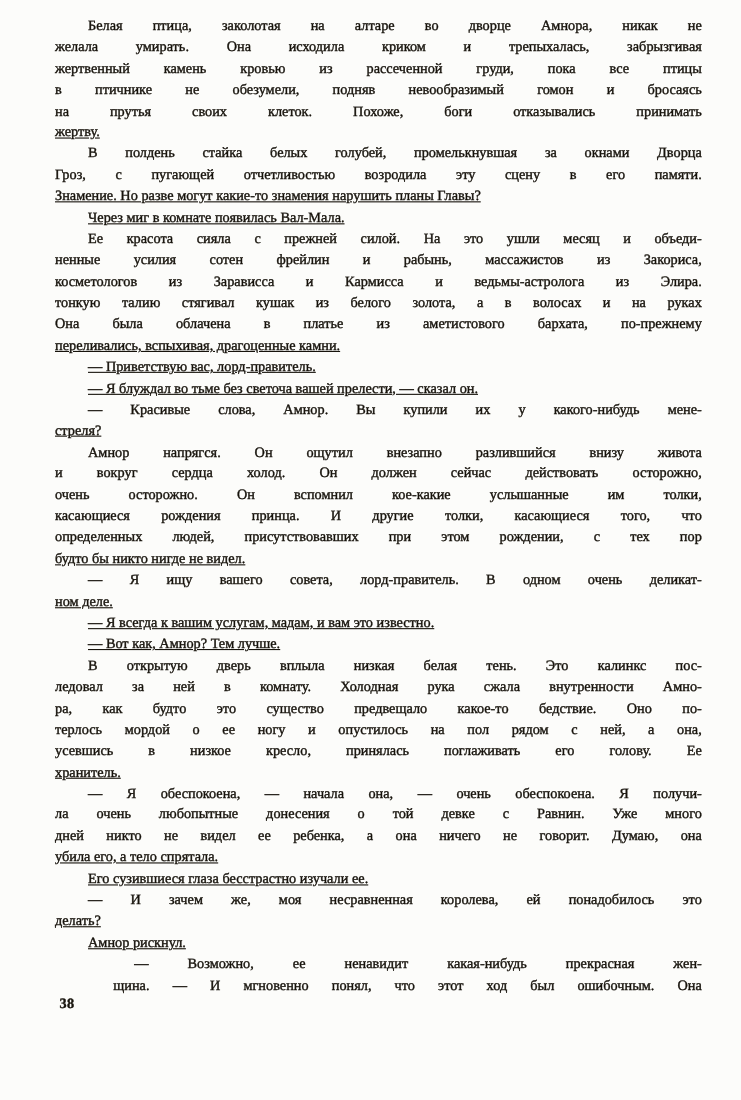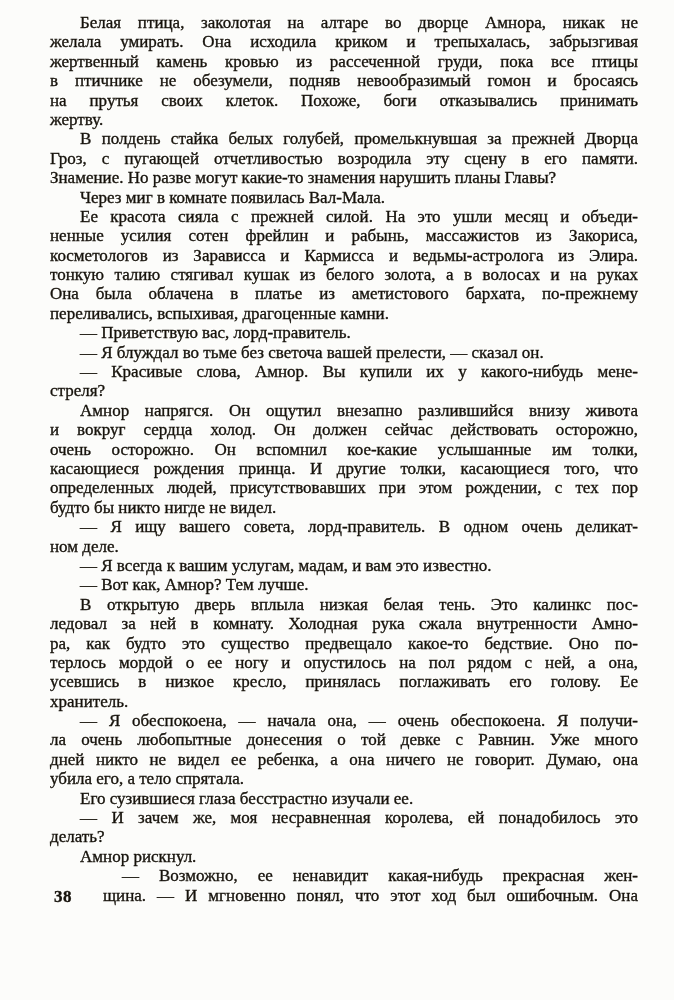--- a/index.html
+++ b/index.html
@@ -15,49 +15,50 @@
     background: #fcfcfa;
     overflow: hidden;
     font-family: "Liberation Serif", "DejaVu Serif", serif;
     color: #17130c;
   }
   .text-block {
     position: absolute;
     left: 50px;
     top: 13px;
     width: 588px;
-    font-size: 17px;
+    font-size: 13px;
     line-height: 19.4px;
     -webkit-text-stroke: 0.35px #17130c;
     text-rendering: optimizeLegibility;
   }
   .paragraph { margin: 0; padding: 0; }
   .line {
     height: 19.4px;
     overflow: visible;
     text-align: justify;
     text-align-last: justify;
     text-justify: inter-word;
     white-space: normal;
   }
   .line.unjust {
     text-align-last: left;
+    text-decoration: underline;
   }
   .line.first   { text-indent: 30px; }
   .line.first-deep { text-indent: 72px; }
   .footer-line {
     position: relative;
     height: 19.4px;
     text-align: left;
     text-align-last: left;
   }
   .footer-line .pgnum {
     position: absolute;
     left: 4px;
-    top: 1px;
+    top: 16px;
     font-weight: 700;
     letter-spacing: 0.5px;
   }
   .footer-line .ftxt {
     display: block;
     margin-left: 53px;
     text-align: justify;
     text-align-last: justify;
     text-justify: inter-word;
   }
@@ -70,21 +71,21 @@
 
     <div class="paragraph">
         <div class="line first">Белая птица, заколотая на алтаре во дворце Амнора, никак не</div>
         <div class="line">желала умирать. Она исходила криком и трепыхалась, забрызгивая</div>
         <div class="line">жертвенный камень кровью из рассеченной груди, пока все птицы</div>
         <div class="line">в птичнике не обезумели, подняв невообразимый гомон и бросаясь</div>
         <div class="line">на прутья своих клеток. Похоже, боги отказывались принимать</div>
         <div class="line unjust">жертву.</div>
       </div>
       <div class="paragraph">
-        <div class="line first">В полдень стайка белых голубей, промелькнувшая за прежней Дворца</div>
+        <div class="line first">В полдень стайка белых голубей, промелькнувшая за окнами Дворца</div>
         <div class="line">Гроз, с пугающей отчетливостью возродила эту сцену в его памяти.</div>
         <div class="line unjust">Знамение. Но разве могут какие-то знамения нарушить планы Главы?</div>
       </div>
       <div class="paragraph">
         <div class="line first unjust">Через миг в комнате появилась Вал-Мала.</div>
       </div>
       <div class="paragraph">
         <div class="line first">Ее красота сияла с прежней силой. На это ушли месяц и объеди-</div>
         <div class="line">ненные усилия сотен фрейлин и рабынь, массажистов из Закориса,</div>
         <div class="line">косметологов из Зарависса и Кармисса и ведьмы-астролога из Элира.</div>

